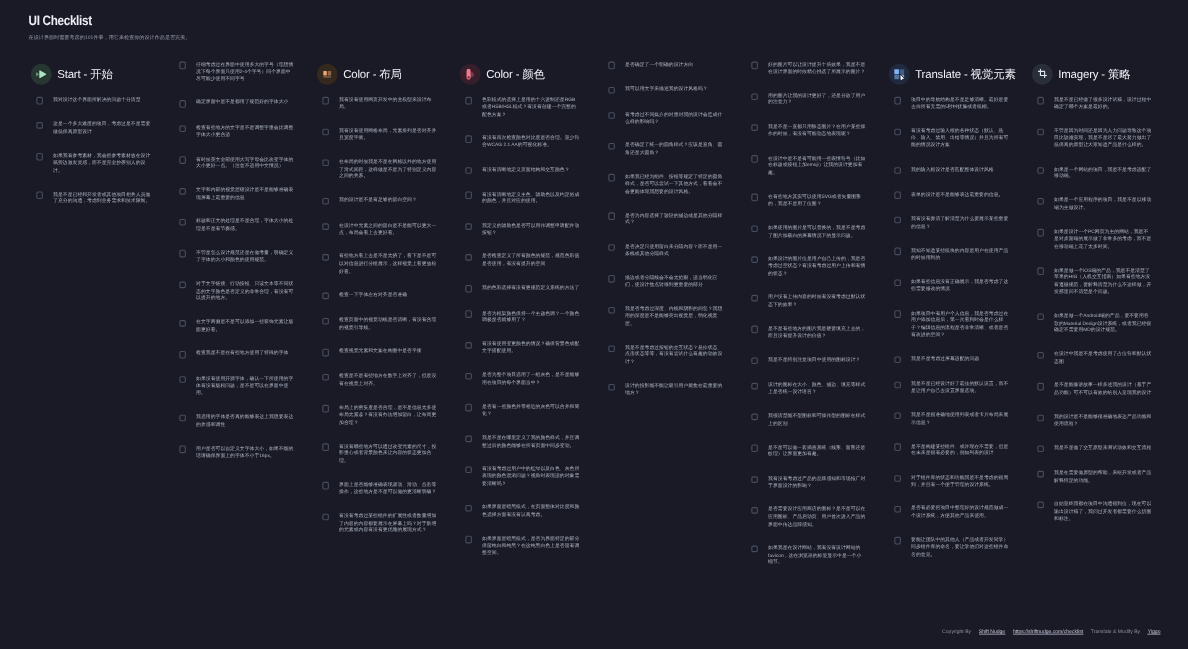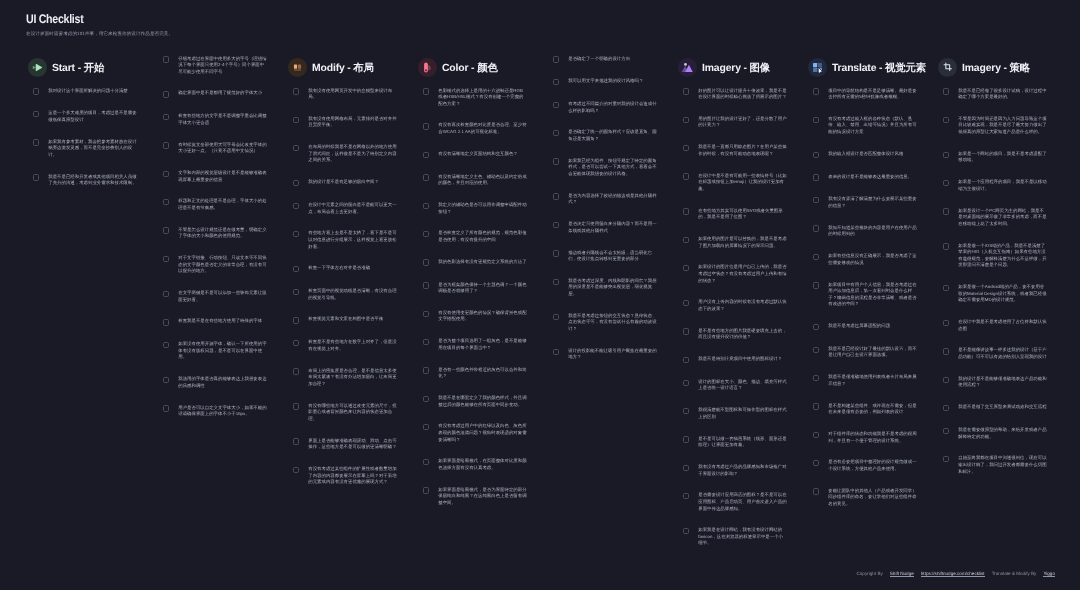--- a/index.html
+++ b/index.html
@@ -15,21 +15,21 @@
  transform:scaleX(0.86);transform-origin:left top;}
 .page-subtitle{position:absolute;left:26px;top:30px;font-size:4.6px;line-height:8px;
  color:#989eaf;letter-spacing:0.05px;}
 
 
 .columns{position:absolute;left:28px;top:55px;right:0;display:flex;}
 .col{width:130px;flex:0 0 130px;}
 .col-header{display:flex;align-items:center;height:24px;margin-bottom:8px;}
 .col-icon{width:19px;height:19px;border-radius:50%;flex:0 0 19px;
  display:flex;align-items:center;justify-content:center;margin-right:5px;}
-.col-title{font-size:10.4px;font-weight:bold;letter-spacing:-0.15px;color:#f0f2f7;white-space:nowrap;position:relative;top:2px;text-align:center;}
+.col-title{font-size:10.4px;font-weight:normal;letter-spacing:-0.15px;color:#f0f2f7;white-space:nowrap;position:relative;top:2px;text-align:center;}
 
 
 .item{display:flex;align-items:flex-start;margin-bottom:15.2px;padding-left:5px;}
 .cb{width:6.4px;height:6.4px;border:0.85px solid #474e60;border-radius:1.6px;
  flex:0 0 6.4px;margin-top:1.2px;margin-right:8.9px;background:transparent;}
 .item-text{font-size:8.8px;line-height:13.2px;color:#b2b8c7;width:178px;
  zoom:0.5;position:relative;top:1px;letter-spacing:0.05px;word-break:break-word;}
 
 
 .footer{position:absolute;right:25px;bottom:14px;display:flex;align-items:center;
@@ -128,21 +128,21 @@
       </div>
 <div class="col">
         <div class="col-header">
           <span class="col-icon" style="background:#35281f">
             <svg viewBox="0 0 24 24" width="9" height="9">
               <rect x="2.5" y="4" width="8.4" height="11" rx="1.4" fill="#f0a878"></rect>
               <rect x="13.1" y="4" width="8.4" height="11" rx="1.4" fill="#f0a878" opacity="0.5"></rect>
               <rect x="2.5" y="17" width="19" height="3" rx="1.4" fill="#f0a878" opacity="0.5"></rect>
             </svg>
           </span>
-          <span class="col-title">Modify - 布局</span>
+          <span class="col-title">Color - 布局</span>
         </div>
         <div class="item">
           <span class="cb"></span>
           <span class="item-text">我有没有使用网页开发中的盒模型来设计布局。</span>
         </div>
         <div class="item">
           <span class="cb"></span>
           <span class="item-text">我有没有使用网格布局，元素排列是否对齐并且宽度平衡。</span>
         </div>
         <div class="item">
@@ -306,30 +306,20 @@
         <div class="item">
           <span class="cb"></span>
           <span class="item-text">我是不是考虑过按钮的交互状态？悬停状态、点击状态等等，有没有尝试什么有趣的动效设计？</span>
         </div>
         <div class="item">
           <span class="cb"></span>
           <span class="item-text">设计的投影能不能让吸引用户聚焦在最重要的地方？</span>
         </div>
       </div>
 <div class="col">
-        <div class="col-header">
-          <span class="col-icon" style="background:#271f3a">
-            <svg viewBox="0 0 24 24" width="12.5" height="12.5">
-              <circle cx="8.6" cy="6.6" r="2.6" fill="#c9cee0"></circle>
-              <path d="M1.4 21.2 7.9 9.4l4.6 8.3-1.9 3.5Z" fill="#b07ef7" opacity="0.5"></path>
-              <path d="M8.0 21.2 15.2 7.4l7.4 13.8Z" fill="#b07ef7"></path>
-            </svg>
-          </span>
-          <span class="col-title">Imagery - 图像</span>
-        </div>
         <div class="item">
           <span class="cb"></span>
           <span class="item-text">好的图片可以让设计提升十倍效果，我是不是在设计界面的时候精心挑选了所展示的图片？</span>
         </div>
         <div class="item">
           <span class="cb"></span>
           <span class="item-text">用的图片让我的设计更好了，还是分散了用户的注意力？</span>
         </div>
         <div class="item">
           <span class="cb"></span>

